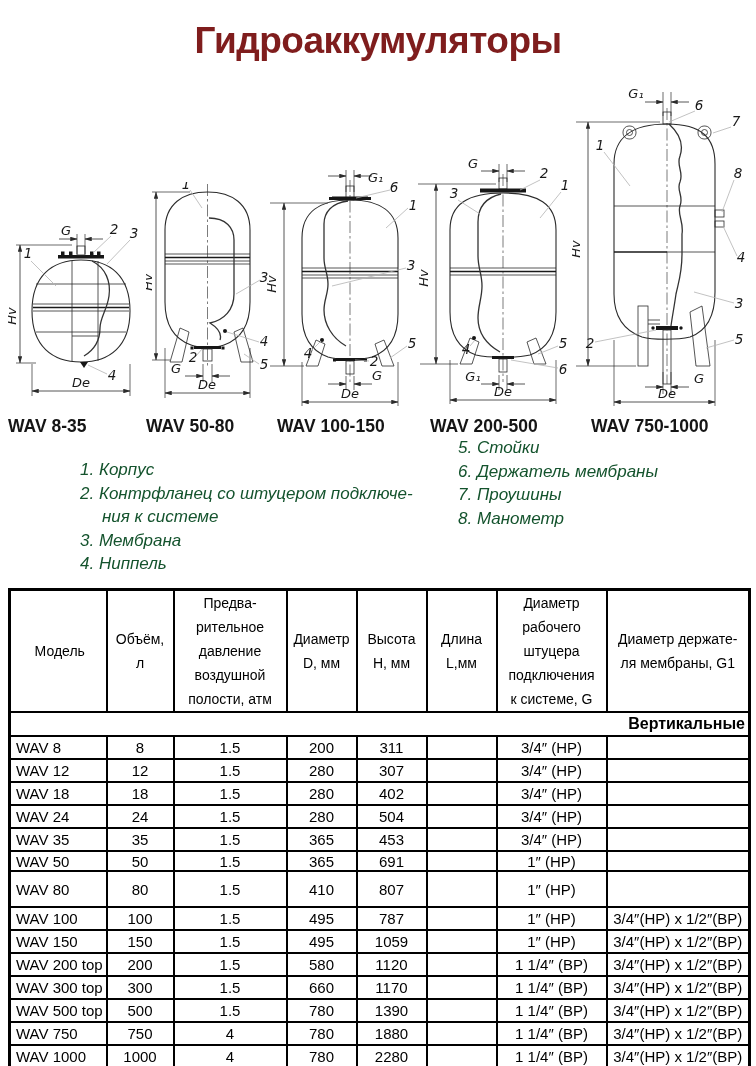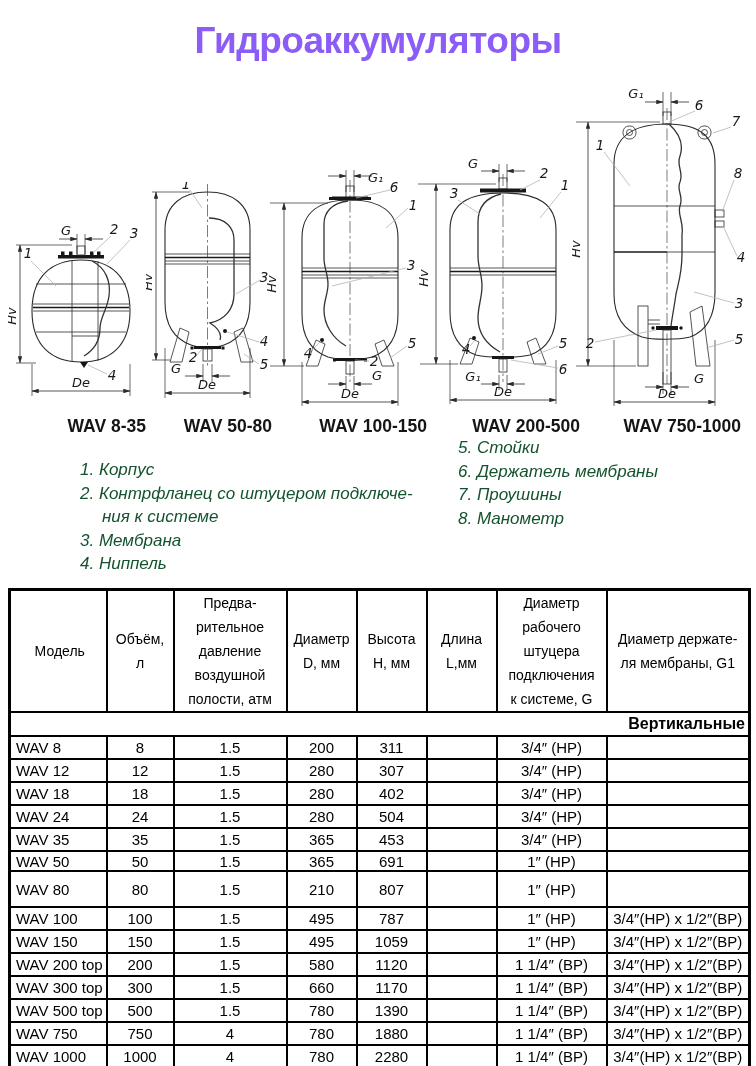--- a/index.html
+++ b/index.html
@@ -1,33 +1,33 @@
 <!DOCTYPE html>
 <html><head>
 <meta charset="utf-8">
 <style>
   html,body{margin:0;padding:0;background:#fff;}
   .page{position:relative;width:756px;height:1066px;background:#fff;overflow:hidden;
         font-family:"Liberation Sans",sans-serif;color:#111;}
   .title{position:absolute;left:0;top:20px;width:756px;text-align:center;
-         font-size:37px;font-weight:bold;letter-spacing:-.5px;color:#8b5cf6;}
+         font-size:37px;font-weight:bold;letter-spacing:-.5px;color:#7f1d1d;}
   .dsvg{position:absolute;}
   
   .outline{fill:none;stroke:#2b2b2b;stroke-width:1.1;}
   .thin{fill:none;stroke:#2b2b2b;stroke-width:.8;}
   .thick{fill:none;stroke:#1a1a1a;stroke-width:1.7;}
   .memb{fill:none;stroke:#333;stroke-width:1.3;}
   .cl{fill:none;stroke:#444;stroke-width:.7;stroke-dasharray:12 3 2.5 3;}
   .dim{fill:none;stroke:#2b2b2b;stroke-width:.8;}
   .ext{fill:none;stroke:#2b2b2b;stroke-width:.7;}
   .leader{fill:none;stroke:#b3b3b3;stroke-width:.8;}
   .blk{fill:#161616;stroke:none;}
   .callout{font-family:"DejaVu Sans",sans-serif;font-style:italic;font-size:13.5px;fill:#1a1a1a;}
   .dlabel{font-family:"DejaVu Sans",sans-serif;font-style:italic;font-size:13px;fill:#1a1a1a;}
-  .caption{position:absolute;top:416px;height:22px;text-align:right;
+  .caption{position:absolute;top:416px;height:22px;text-align:left;
            font-size:17.5px;font-weight:600;color:#151515;}
   .legendcol{position:absolute;font-style:italic;font-size:17px;line-height:23.5px;color:#14532d;}
   .legend-item{white-space:pre-line;padding-left:22px;text-indent:-22px;}
   
   .spec{position:absolute;left:8px;top:588px;width:740px;border-collapse:collapse;
         table-layout:fixed;border:3px solid #000;font-size:15px;color:#000;}
   .spec th,.spec td{border:2px solid #000;padding:0 3px;text-align:center;vertical-align:middle;
         overflow:hidden;}
   .spec thead th{font-weight:normal;font-size:14px;line-height:24px;white-space:pre-line;height:103px;}
   .spec thead th.left{text-align:center;padding-left:6px;}
@@ -479,21 +479,21 @@
           <td>365</td>
           <td>691</td>
           <td></td>
           <td>1″ (НР)</td>
           <td></td>
         </tr>
         <tr>
           <td class="left">WAV 80</td>
           <td>80</td>
           <td>1.5</td>
-          <td>210</td>
+          <td>410</td>
           <td>807</td>
           <td></td>
           <td>1″ (НР)</td>
           <td></td>
         </tr>
         <tr>
           <td class="left">WAV 100</td>
           <td>100</td>
           <td>1.5</td>
           <td>495</td>

